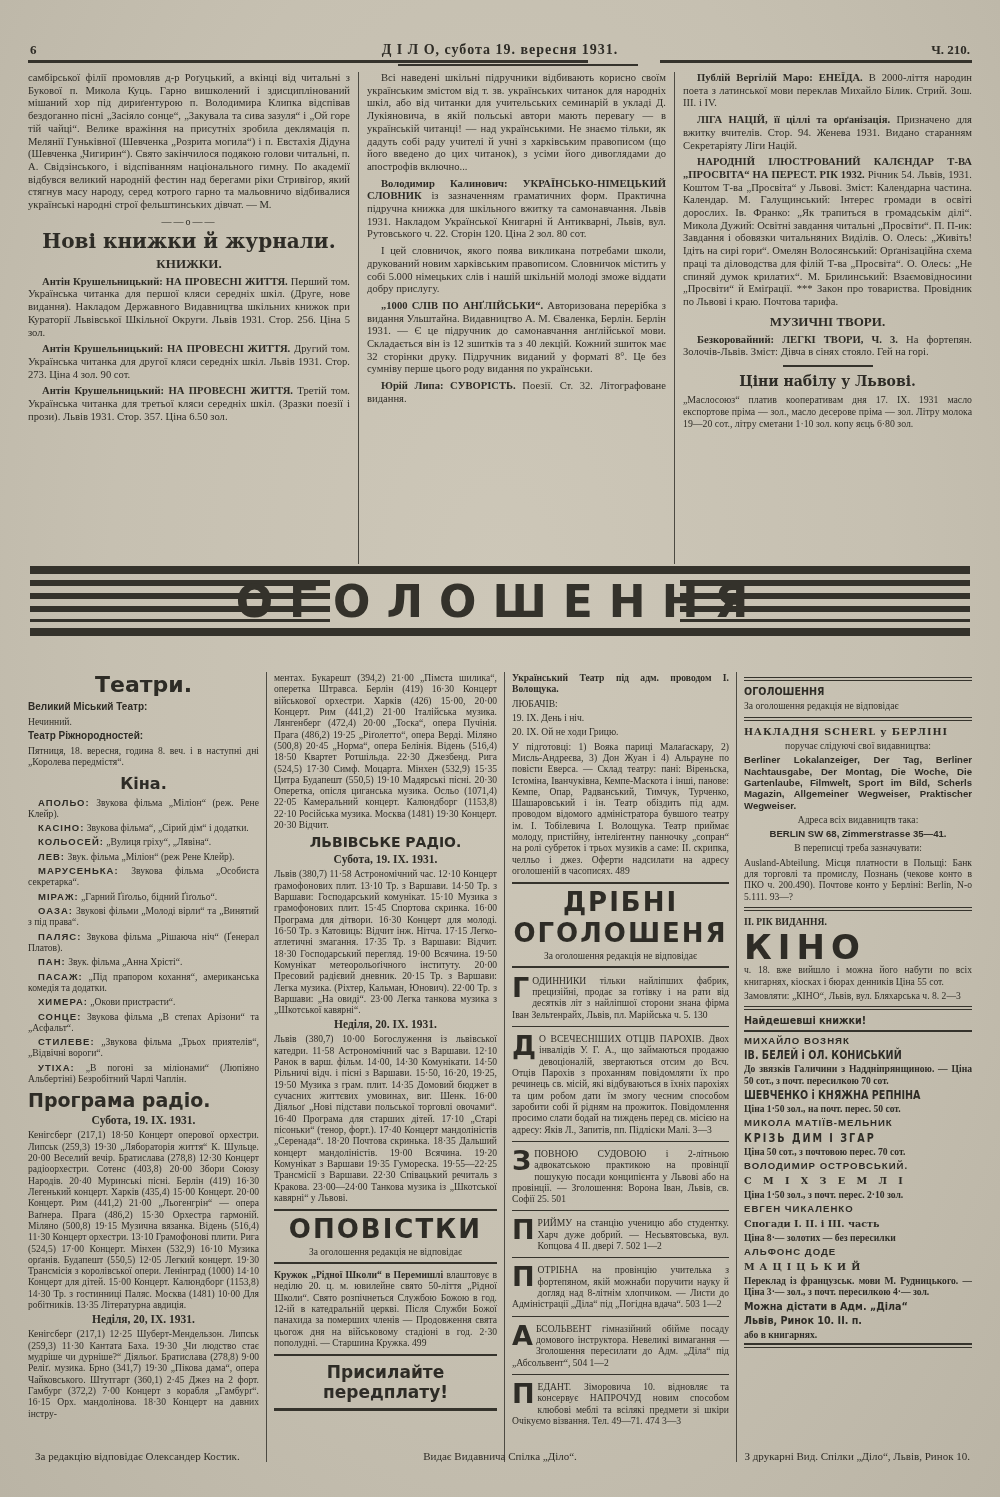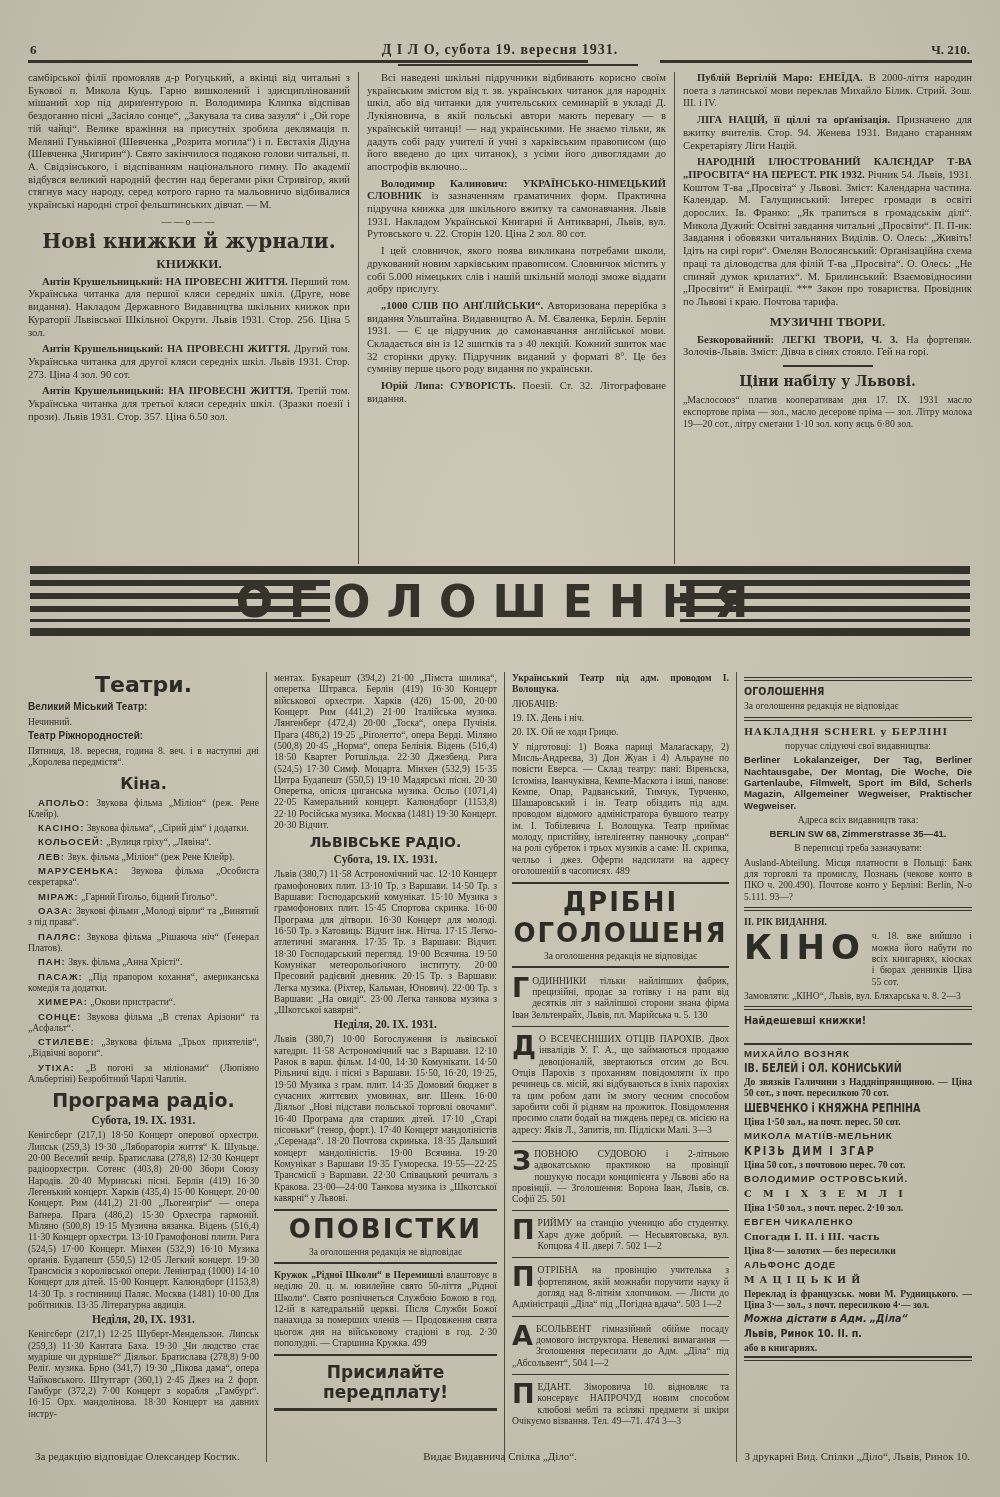--- a/index.html
+++ b/index.html
@@ -44,21 +44,21 @@
   
   .botsec{position:absolute;top:648px;left:28px;width:944px;height:790px;display:flex;margin-top:24px;}
   .bcol{height:790px;overflow:hidden;padding:0 7px;box-sizing:border-box;}
   .bcol1{width:238px;padding-left:0;}
   .bcol2{width:238px;border-left:1px solid #4c4a42;}
   .bcol3{width:232px;border-left:1px solid #4c4a42;}
   .bcol4{width:236px;border-left:1px solid #4c4a42;padding-right:0;}
   .botsec p{margin:0 0 3px 0;font-size:9.6px;line-height:1.18;text-align:justify;}
   h2.theatres{font-size:22px;font-weight:bold;text-align:center;margin:0 0 4px 0;font-family:"DejaVu Sans",sans-serif;}
   h3.kina{font-size:16px;font-weight:bold;text-align:center;margin:6px 0 4px 0;font-family:"DejaVu Sans",sans-serif;}
-  h2.radio{font-size:19px;font-weight:bold;text-align:center;margin:5px 0 3px 0;font-family:"DejaVu Sans",sans-serif;}
+  h2.radio{font-size:19px;font-weight:bold;margin:5px 0 3px 0;font-family:"DejaVu Sans",sans-serif;}
   h4.datehead{font-size:11.5px;font-weight:bold;text-align:center;margin:3px 0 3px 0;}
   h3.lvivradio{font-size:14px;font-weight:bold;text-align:center;margin:4px 0 2px 0;font-family:"DejaVu Sans",sans-serif;}
   .cine{text-indent:10px;}
   .cine b{font-family:"Liberation Sans",sans-serif;font-size:9.5px;letter-spacing:1px;}
   .boxhead{border-top:2px solid #35332c;border-bottom:2px solid #35332c;padding:3px 0 4px 0;margin:6px 0 5px 0;}
   .boxhead .bh-title{font-family:"DejaVu Sans",sans-serif;font-weight:bold;font-size:26px;text-align:center;letter-spacing:2px;margin:0;}
   .boxhead .bh-sub{font-size:9.5px;text-align:center;margin:2px 0 0 0;}
   .subscribe{font-family:"DejaVu Sans",sans-serif;font-weight:bold;font-size:17px;text-align:center;
      border-top:2px solid #35332c;border-bottom:3px solid #35332c;padding:6px 0;margin-top:6px;}
   .ad{position:relative;margin:0 0 6px 0;padding-top:2px;}
@@ -67,35 +67,35 @@
   .adrule{border-top:1px solid #35332c;margin:4px 0;}
   .adrule2{border-top:1px solid #35332c;border-bottom:1px solid #35332c;height:2px;margin:5px 0;}
   
   .pokoi{display:flex;margin-bottom:4px;}
   .pokoi .big12{font-family:"DejaVu Sans",sans-serif;font-weight:bold;font-size:30px;line-height:1;margin-right:8px;}
   .ogbox-title{font-family:"DejaVu Sans",sans-serif;font-weight:bold;font-size:23px;text-align:center;margin:2px 0 0 0;}
   .ogbox-sub{font-size:9.5px;text-align:center;margin:1px 0 0 0;}
   .scherl-head{font-family:"DejaVu Serif",serif;font-weight:bold;font-size:21px;text-align:center;margin:3px 0 2px 0;letter-spacing:1px;}
   .ger{font-family:"Liberation Sans",sans-serif;font-weight:bold;font-size:10.5px;text-align:justify;}
   .cntr{text-align:center !important;}
-  .kino-row{display:flex;align-items:flex-start;}
+  .kino-row{display:flex;align-items:flex-start;flex-direction:column;}
   .kino-big{font-family:"DejaVu Sans",sans-serif;font-weight:bold;font-size:34px;letter-spacing:6px;line-height:1;margin-right:6px;}
   .rik{font-weight:bold;font-size:11px;margin:2px 0;}
   .cheap{font-family:"DejaVu Sans",sans-serif;font-weight:bold;font-size:22px;text-align:center;margin:4px 0 2px 0;
-     border-bottom:2px solid #35332c;padding-bottom:16px;}
+     border-bottom:2px solid #35332c;padding-bottom:3px;}
   .bk-auth{font-family:"Liberation Sans",sans-serif;font-weight:bold;font-size:11.5px;margin:3px 0 0 0;letter-spacing:1px;text-align:left;}
   .bk-title{font-family:"DejaVu Sans",sans-serif;font-weight:bold;margin:0;transform:scaleY(1.25);transform-origin:left center;white-space:nowrap;}
   .bk-t1{font-size:20px;}
   .bk-t2{font-size:19px;}
   .bk-t3{font-size:26px;letter-spacing:2px;}
   .bk-t4{font-family:"DejaVu Serif",serif;font-size:24px;letter-spacing:4px;transform:none;}
   .bk-t5{font-family:"DejaVu Serif",serif;font-size:23px;transform:none;}
   .bk-t6{font-family:"DejaVu Serif",serif;font-size:25px;letter-spacing:5px;transform:none;}
   .bk-note{font-size:10px;font-weight:bold;margin:1px 0 3px 0;text-align:justify;}
-  .getat{font-family:"DejaVu Sans",sans-serif;font-weight:bold;font-size:15px;text-align:center;margin:4px 0 0 0;font-style:italic;}
+  .getat{font-family:"DejaVu Sans",sans-serif;font-weight:bold;font-size:15px;text-align:center;margin:4px 0 0 0;}
   .getat2{font-family:"DejaVu Sans",sans-serif;font-weight:bold;font-size:18px;text-align:center;margin:0;}
   .getat3{font-weight:bold;font-size:11px;text-align:center;margin:0 0 3px 0;}
   .endrule{border-top:2px solid #35332c;border-bottom:1px solid #35332c;height:2px;margin-top:3px;}
   
   .pfoot{position:absolute;top:1450px;left:0;width:1000px;font-size:11px;}
   .pfoot .fl{position:absolute;left:35px;}
   .pfoot .fc{position:absolute;left:0;right:0;text-align:center;}
   .pfoot .fr{position:absolute;right:30px;}
   .theatr-lead{font-family:"Liberation Sans",sans-serif;font-weight:bold;font-size:10px;}
 </style>

